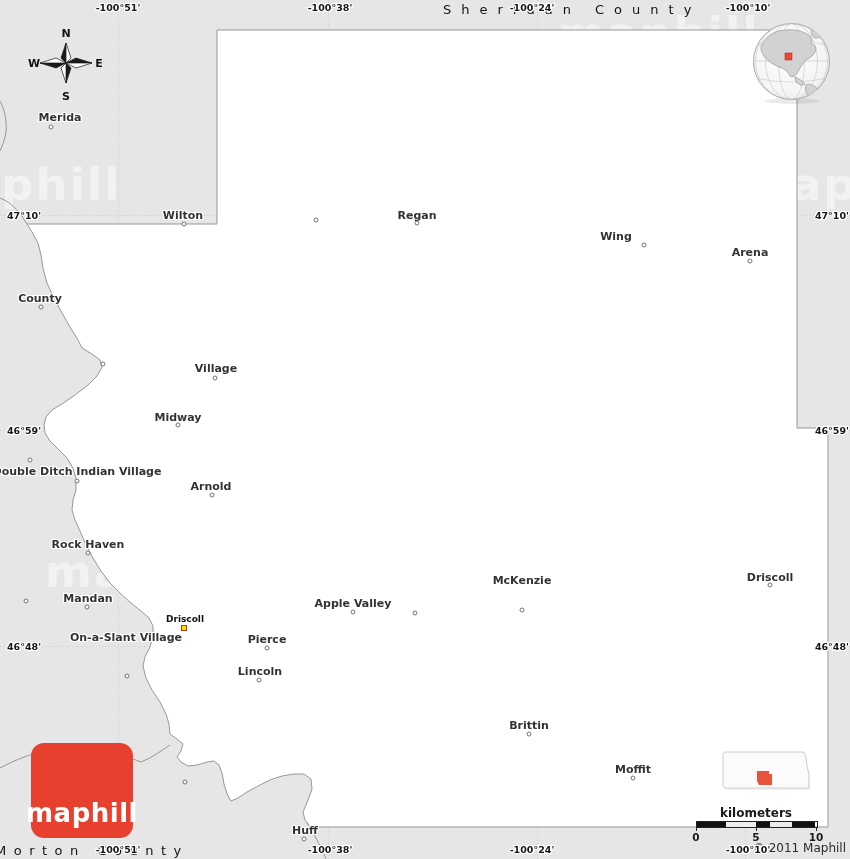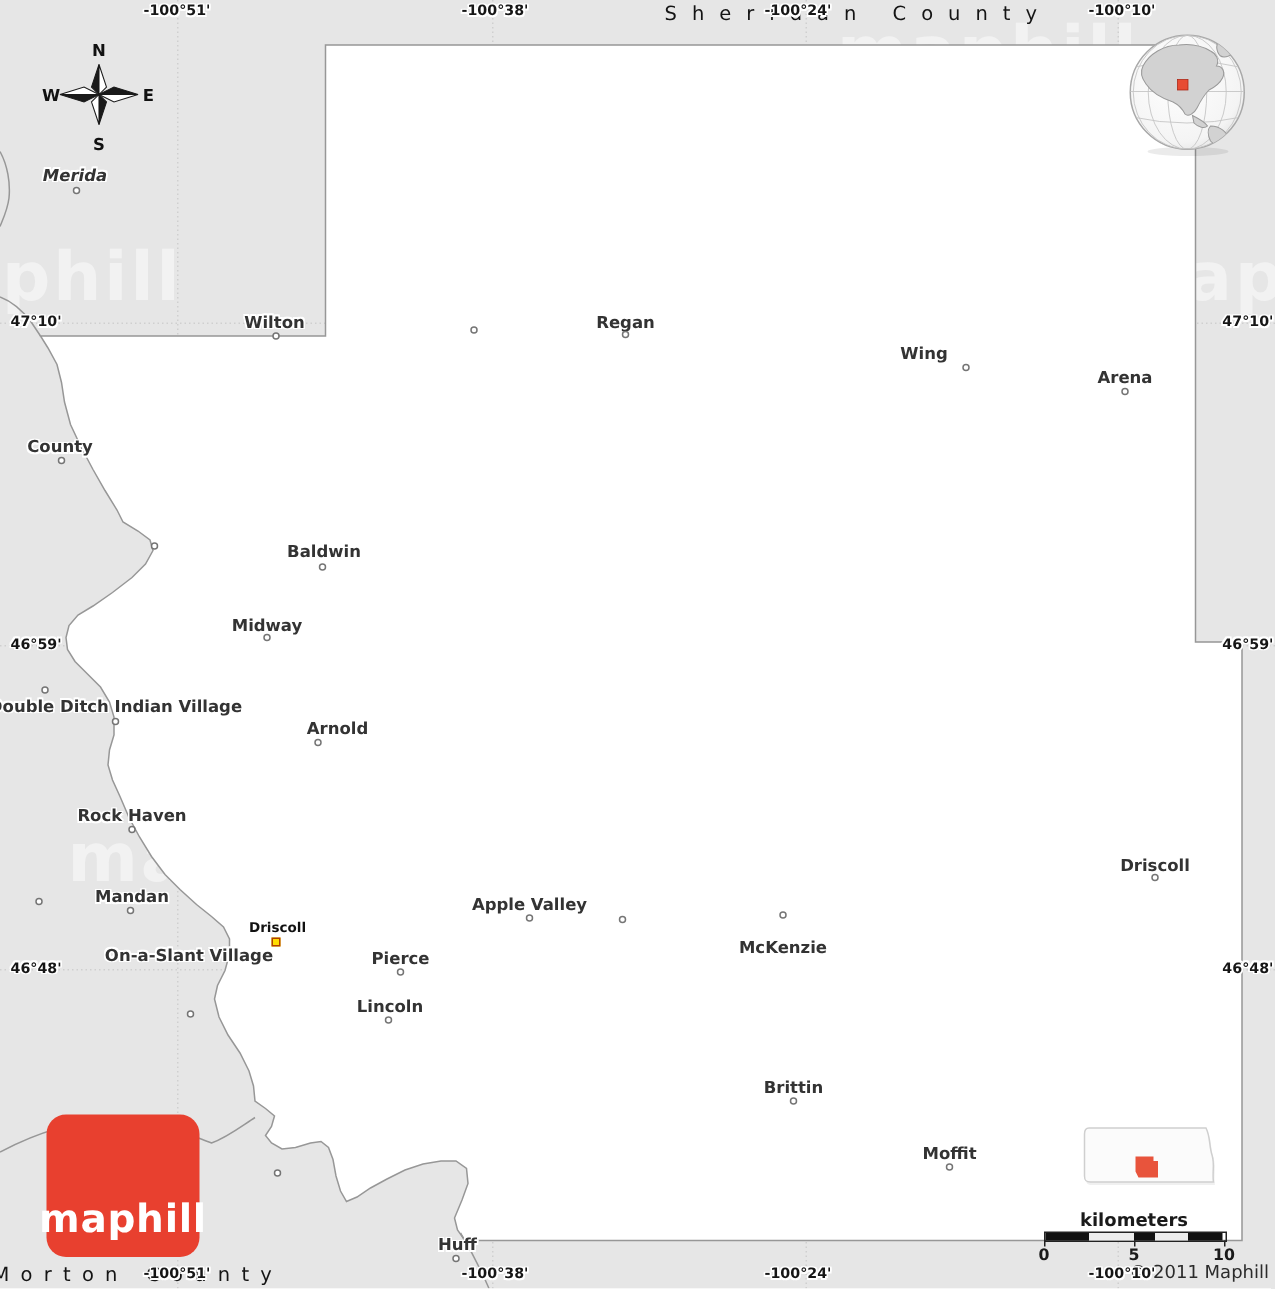--- a/index.html
+++ b/index.html
@@ -172,49 +172,49 @@
     </div>
 
   <div class="logo" style="background:#e8402f;">
     <span>maphill</span>
   </div>
   <div class="copyright">© 2011 Maphill</div>
 
   <div class="overlay" id="overlay">
     <div class="county-name" style="left:443px;top:2px;">Sheridan County</div>
     <div class="county-name bottom" style="left:-5px;top:843px;">Morton County</div>
-  <div class="town-label" style="left: 50px; top: 117px; font-style: italic;">Merida</div>
+  <div class="town-label" style="left: 60px; top: 117px;">Merida</div>
       <div class="marker-circle" style="left: 51px; top: 127px;"></div>
       <div class="town-label" style="left: 183px; top: 215px;">Wilton</div>
       <div class="marker-circle" style="left: 184px; top: 224px;"></div>
       <div class="town-label" style="left: 417px; top: 215px;">Regan</div>
       <div class="marker-circle" style="left: 417px; top: 223px;"></div>
       <div class="town-label" style="left: 616px; top: 236px;">Wing</div>
       <div class="marker-circle" style="left: 644px; top: 245px;"></div>
       <div class="town-label" style="left: 750px; top: 252px;">Arena</div>
       <div class="marker-circle" style="left: 750px; top: 261px;"></div>
       <div class="town-label" style="left: 40px; top: 298px;">County</div>
       <div class="marker-circle" style="left: 41px; top: 307px;"></div>
-      <div class="town-label" style="left: 216px; top: 368px;">Baldwin</div>
+      <div class="town-label" style="left: 216px; top: 368px;">Village</div>
       <div class="marker-circle" style="left: 215px; top: 378px;"></div>
       <div class="town-label" style="left: 178px; top: 417px;">Midway</div>
       <div class="marker-circle" style="left: 178px; top: 425px;"></div>
       <div class="town-label" style="left: 77px; top: 471px;">Double Ditch Indian Village</div>
       <div class="marker-circle" style="left: 77px; top: 481px;"></div>
-      <div class="town-label" style="left: 225px; top: 486px; text-align: right;">Arnold</div>
+      <div class="town-label" style="left: 211px; top: 486px; text-align: right;">Arnold</div>
       <div class="marker-circle" style="left: 212px; top: 495px;"></div>
       <div class="town-label" style="left: 88px; top: 544px;">Rock Haven</div>
       <div class="marker-circle" style="left: 88px; top: 553px;"></div>
       <div class="town-label" style="left: 88px; top: 598px;">Mandan</div>
       <div class="marker-circle" style="left: 87px; top: 607px;"></div>
       <div class="town-label small" style="left: 185px; top: 619px;">Driscoll</div>
       <div class="marker-square" style="left: 184px; top: 628px;"></div>
       <div class="town-label" style="left: 353px; top: 603px;">Apple Valley</div>
       <div class="marker-circle" style="left: 353px; top: 612px;"></div>
-      <div class="town-label" style="left: 522px; top: 632px;">McKenzie</div>
+      <div class="town-label" style="left: 522px; top: 580px;">McKenzie</div>
       <div class="marker-circle" style="left: 522px; top: 610px;"></div>
       <div class="town-label" style="left: 770px; top: 577px;">Driscoll</div>
       <div class="marker-circle" style="left: 770px; top: 585px;"></div>
       <div class="town-label" style="left: 267px; top: 639px;">Pierce</div>
       <div class="marker-circle" style="left: 267px; top: 648px;"></div>
       <div class="town-label" style="left: 260px; top: 671px;">Lincoln</div>
       <div class="marker-circle" style="left: 259px; top: 680px;"></div>
       <div class="town-label" style="left: 126px; top: 637px;">On-a-Slant Village</div>
       <div class="marker-circle" style="left: 127px; top: 676px;"></div>
       <div class="town-label" style="left: 529px; top: 725px;">Brittin</div>

